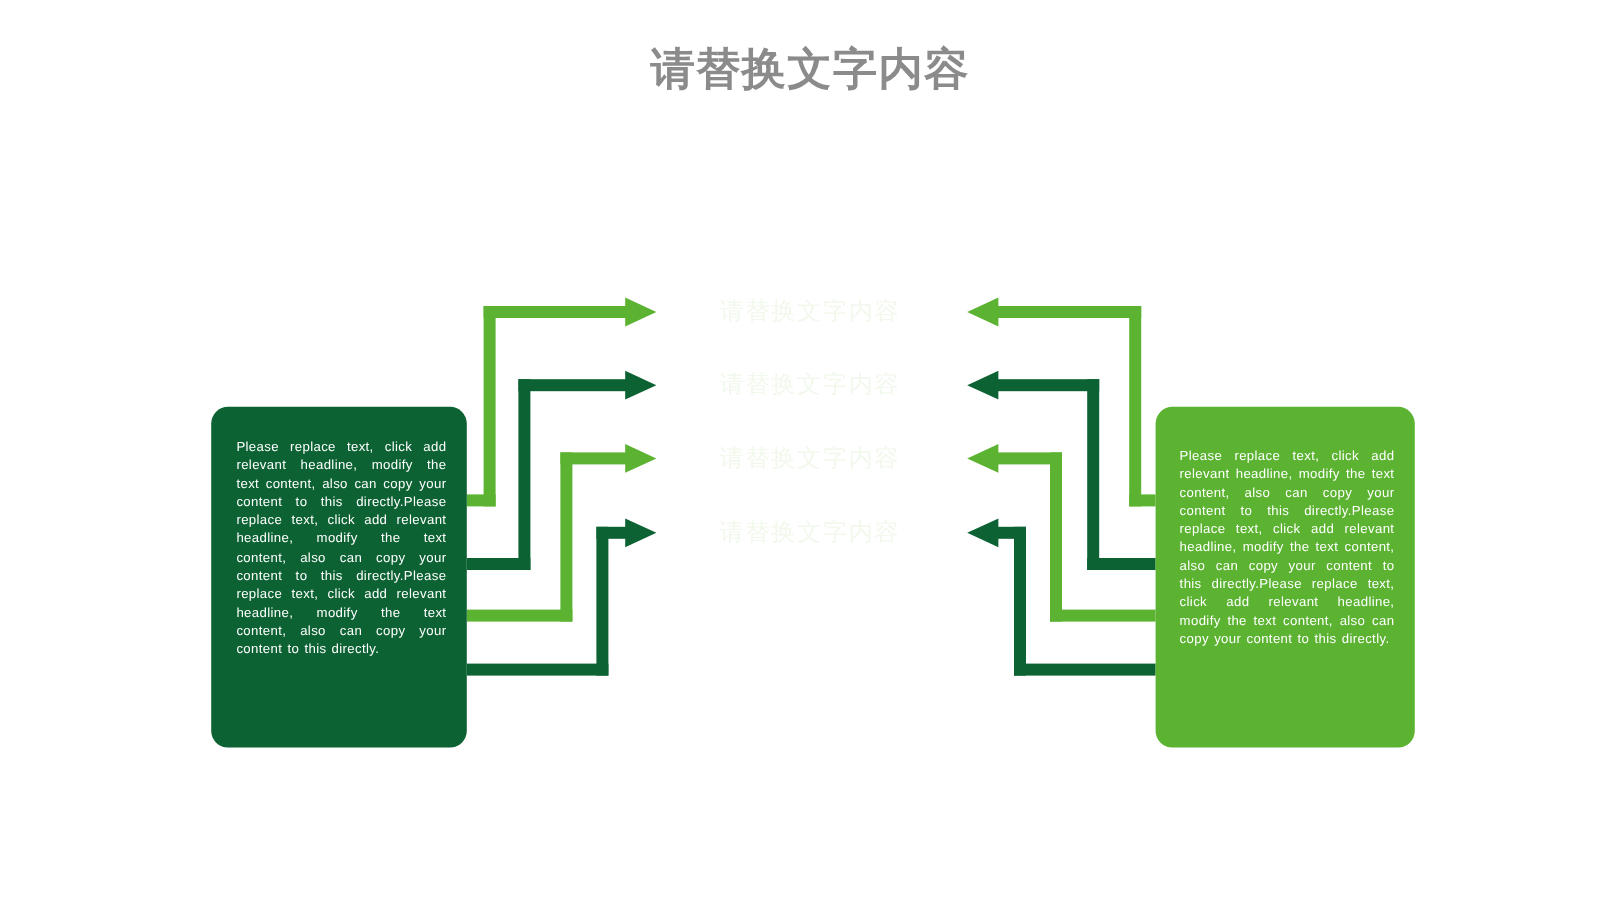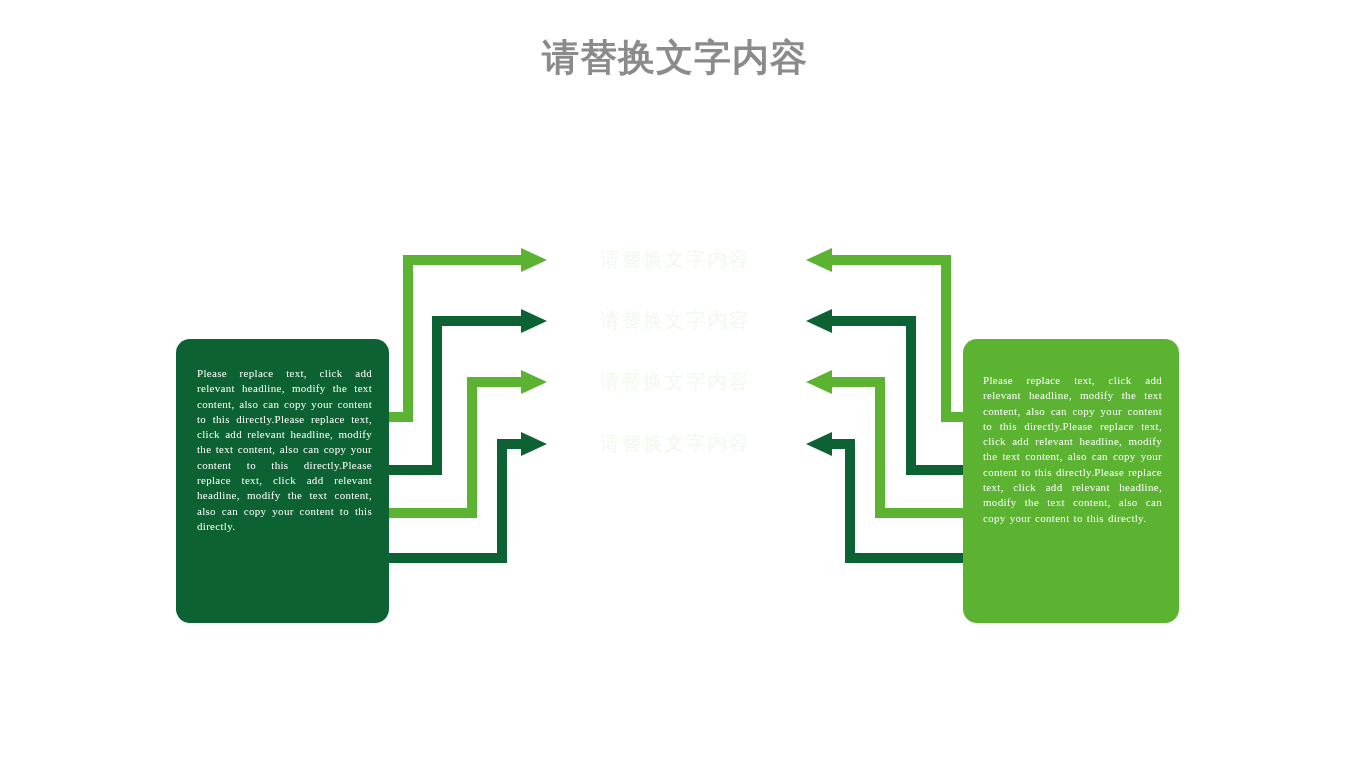--- a/index.html
+++ b/index.html
@@ -1,18 +1,18 @@
 <!DOCTYPE html>
 <html style="--light: #5bb331; --dark: #0c6233; --title-gray: #8b8b8b; --bar-text: #f1f8ec; --panel-text: #ffffff;"><head>
 <meta charset="utf-8">
 <style>
   html,body { margin:0; padding:0; background:#ffffff; }
   .stage {
     position:relative; width:1350px; height:738px; background:#ffffff;
-    font-family:Liberation Serif, serif; overflow:hidden;
+    font-family:Liberation Sans, sans-serif; overflow:hidden;
   }
   .title {
     position:absolute; top:33px; left:0; width:100%; margin:0;
     text-align:center; font-size:37px; font-weight:700;
     letter-spacing:1px; color:var(--title-gray,#8b8b8b);
   }
   .panel {
     position:absolute; top:339px; height:284px; border-radius:14px;
     box-sizing:border-box;
   }

